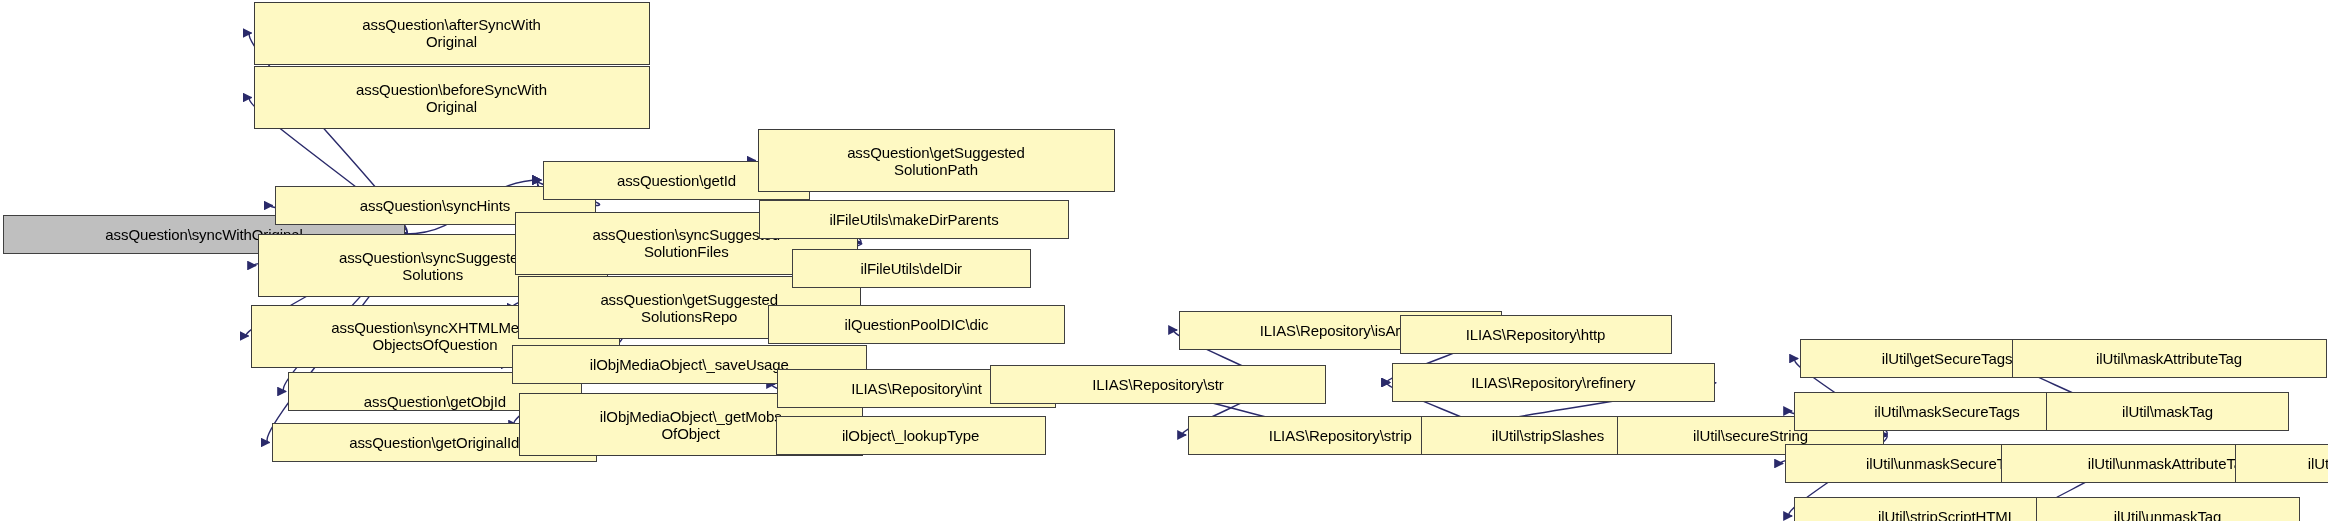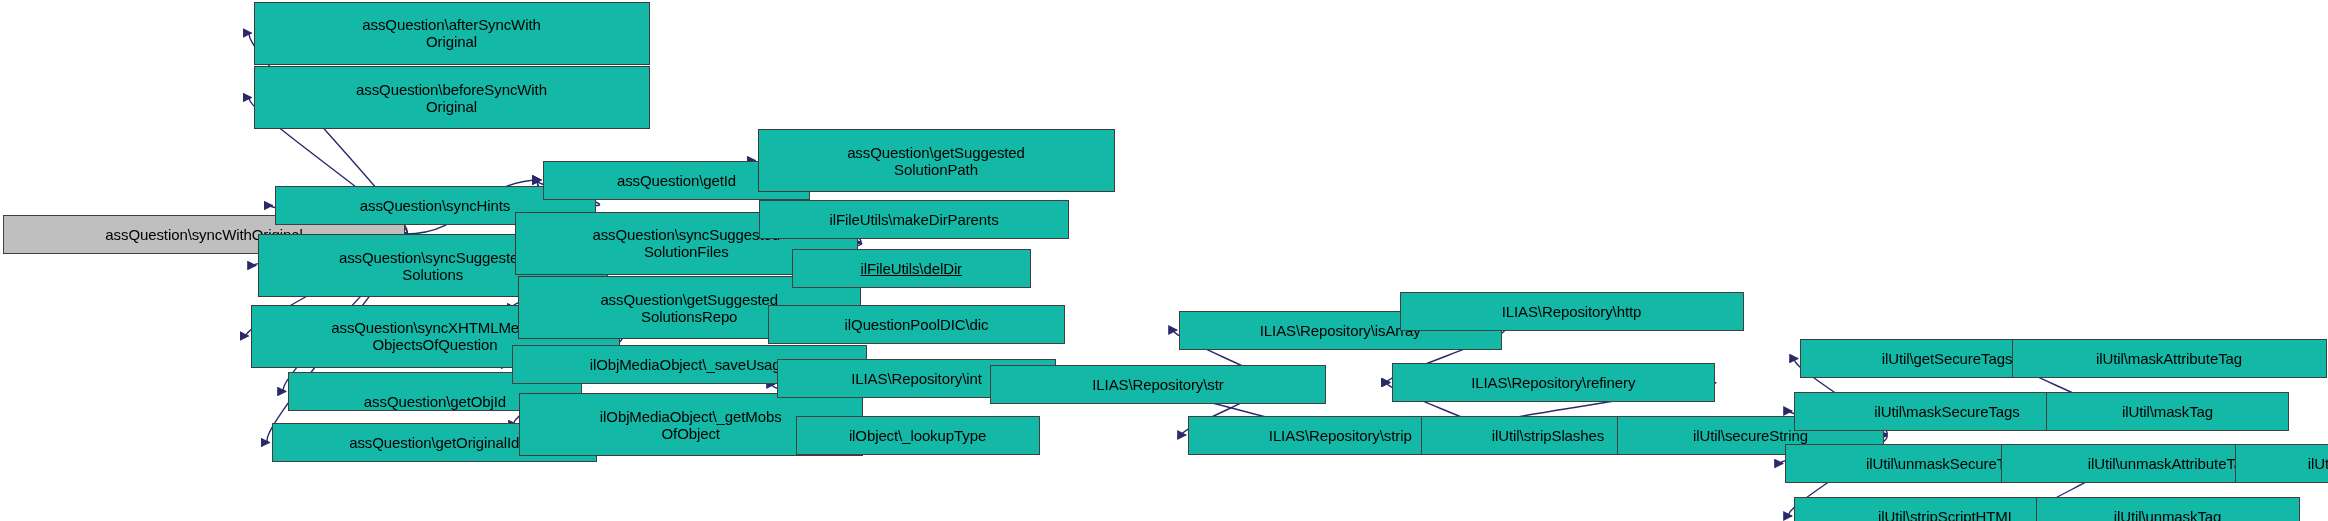--- a/index.html
+++ b/index.html
@@ -12,21 +12,21 @@
     overflow:hidden;
   }
   svg#edges{
     position:absolute;left:0;top:0;width:2328px;height:521px;
     pointer-events:none;
   }
   .node{
     position:absolute;
     box-sizing:border-box;
     border:1px solid #404040;
-    background:#14b8a6;
+    background:#fef9c3;
     color:#000000;
     font-size:15px;
     line-height:17px;
     display:flex;
     align-items:center;
     justify-content:center;
     text-align:center;
     white-space:pre-line;
     letter-spacing:-0.1px;
     z-index:5;
@@ -109,28 +109,28 @@
       <div class="node thick" style="left: 514.5px; top: 211.5px; width: 343.5px; height: 63px;"><span>assQuestion\syncSuggested
 SolutionFiles</span></div>
       <div class="node thick" style="left: 517.5px; top: 276px; width: 343.5px; height: 63px;"><span>assQuestion\getSuggested
 SolutionsRepo</span></div>
       <div class="node" style="left: 511.5px; top: 345px; width: 355.5px; height: 39px;"><span>ilObjMediaObject\_saveUsage</span></div>
       <div class="node thick" style="left: 519px; top: 393px; width: 343.5px; height: 63px;"><span>ilObjMediaObject\_getMobs
 OfObject</span></div>
       <div class="node thick" style="left: 757.5px; top: 129px; width: 357px; height: 63px;"><span>assQuestion\getSuggested
 SolutionPath</span></div>
       <div class="node" style="left: 759px; top: 199.5px; width: 310px; height: 39px;"><span>ilFileUtils\makeDirParents</span></div>
-      <div class="node" style="left: 792px; top: 249px; width: 238.5px; height: 39px; text-decoration: underline;"><span>ilFileUtils\delDir</span></div>
+      <div class="node" style="left: 792px; top: 249px; width: 238.5px; height: 39px;"><span>ilFileUtils\delDir</span></div>
       <div class="node" style="left: 768px; top: 304.5px; width: 297px; height: 39px; text-align: center;"><span>ilQuestionPoolDIC\dic</span></div>
-      <div class="node" style="left: 777px; top: 359px; width: 279px; height: 39px;"><span>ILIAS\Repository\int</span></div>
-      <div class="node" style="left: 775.5px; top: 415.5px; width: 244px; height: 39px; margin-left: 20px;"><span>ilObject\_lookupType</span></div>
+      <div class="node" style="left: 777px; top: 369px; width: 279px; height: 39px;"><span>ILIAS\Repository\int</span></div>
+      <div class="node" style="left: 775.5px; top: 415.5px; width: 270px; height: 39px;"><span>ilObject\_lookupType</span></div>
       <div class="node" style="left: 990px; top: 364.5px; width: 336px; height: 39px;"><span>ILIAS\Repository\str</span></div>
       <div class="node" style="left: 1179px; top: 310.5px; width: 322.5px; height: 39px;"><span>ILIAS\Repository\isArray</span></div>
       <div class="node" style="left: 1188px; top: 415.5px; width: 304.5px; height: 39px;"><span>ILIAS\Repository\strip</span></div>
-      <div class="node" style="left: 1399.5px; top: 292px; width: 344px; height: 39px;"><span>ILIAS\Repository\http</span></div>
+      <div class="node" style="left: 1399.5px; top: 315px; width: 272px; height: 39px;"><span>ILIAS\Repository\http</span></div>
       <div class="node" style="left: 1392px; top: 363px; width: 322.5px; height: 39px;"><span>ILIAS\Repository\refinery</span></div>
       <div class="node" style="left: 1420.5px; top: 415.5px; width: 255px; height: 39px;"><span>ilUtil\stripSlashes</span></div>
       <div class="node" style="left: 1617px; top: 415.5px; width: 267px; height: 39px;"><span>ilUtil\secureString</span></div>
       <div class="node" style="left: 1800px; top: 339px; width: 294px; height: 39px;"><span>ilUtil\getSecureTags</span></div>
       <div class="node" style="left: 1794px; top: 391.5px; width: 306px; height: 39px;"><span>ilUtil\maskSecureTags</span></div>
       <div class="node" style="left: 1785px; top: 444px; width: 324px; height: 39px;"><span>ilUtil\unmaskSecureTags</span></div>
       <div class="node" style="left: 1794px; top: 496.5px; width: 306px; height: 39px;"><span>ilUtil\stripScriptHTML</span></div>
       <div class="node" style="left: 2011.5px; top: 339px; width: 315px; height: 39px;"><span>ilUtil\maskAttributeTag</span></div>
       <div class="node" style="left: 2046px; top: 391.5px; width: 243px; height: 39px;"><span>ilUtil\maskTag</span></div>
       <div class="node" style="left: 2001px; top: 444px; width: 336px; height: 39px;"><span>ilUtil\unmaskAttributeTag</span></div>

